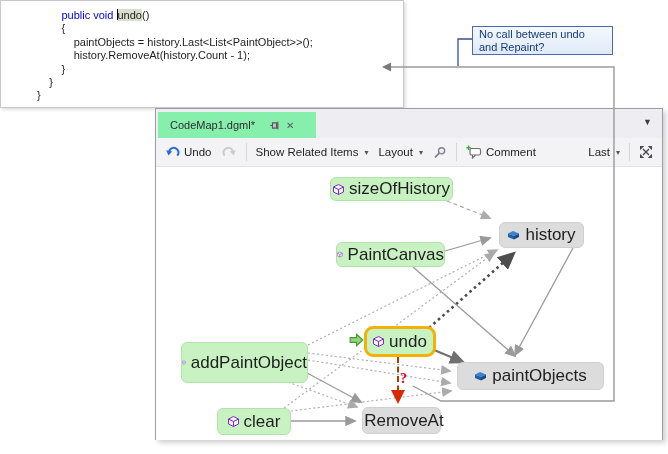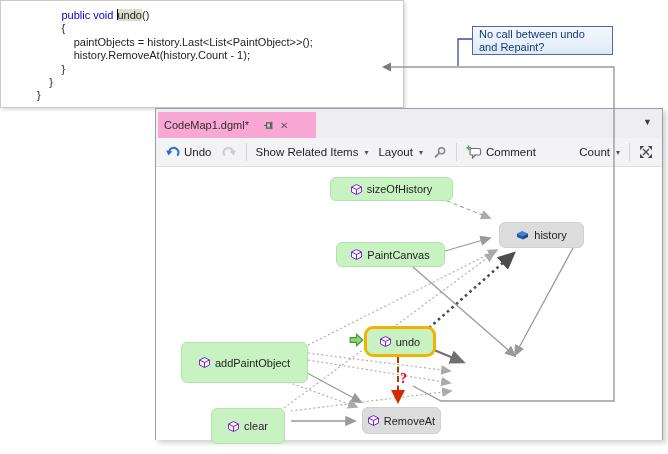--- a/index.html
+++ b/index.html
@@ -16,40 +16,40 @@
 
   
   .callout{position:absolute;left:472px;top:26px;width:141px;height:29px;box-sizing:border-box;
     background:linear-gradient(#f3f8fd,#dfeaf7);border:1px solid #4f68ad;
     color:#123a7a;font-size:11px;line-height:13px;padding:1px 0 11px 6px;z-index:60;}
 
   
   .map-window{position:absolute;left:155px;top:108px;width:508px;height:332px;box-sizing:border-box;
     border:1px solid #9b9fa5;background:#eeeef2;box-shadow:3px 3px 5px rgba(0,0,0,.18);}
   .tabstrip{position:relative;height:29px;background:#eeeef2;}
-  .tab{position:absolute;left:2px;top:3px;width:158px;height:26px;background:#f9a8d4;
-    display:flex;align-items:center;font-size:11px;color:#2d2d30;padding:0 6px;box-sizing:border-box;}
+  .tab{position:absolute;left:2px;top:3px;width:158px;height:26px;background:#86efac;
+    display:flex;align-items:center;font-size:11px;color:#2d2d30;padding:0 12px;box-sizing:border-box;}
   .tab-title{margin-right:14px;}
   .tab .glyph{color:#595a63;font-size:10px;margin-left:6px;}
   .well-arrow{position:absolute;right:10px;top:8px;font-size:9px;color:#3e3e42;}
   .toolbar{position:relative;height:28px;background:#f3f3f6;display:flex;align-items:center;
     font-size:11.5px;color:#1e1e1e;padding:0 4px;border-bottom:1px solid #e0e0e5;}
   .tb-btn{display:flex;align-items:center;gap:4px;padding:3px 5px;border-radius:2px;}
   .tb-label{white-space:nowrap;}
   .caret{font-size:8px;color:#55555c;margin-left:2px;}
   .tb-sep{width:1px;height:18px;background:#d4d4da;margin:0 4px;}
   .disabled{opacity:.45;}
   .spacer{flex:1;}
 
   
   .canvas{position:relative;height:273px;background:#ffffff;}
 
   
   .node{position:absolute;display:flex;align-items:center;justify-content:center;gap:5px;
-    border-radius:6px;font-size:11px;color:#1e1e1e;z-index:10;box-sizing:border-box;}
+    border-radius:6px;font-size:17px;color:#1e1e1e;z-index:10;box-sizing:border-box;}
   .node-green{background:#c9f2c3;border:1px solid #b2e2a9;}
   .node-gray{background:#dcdcdc;border:1px solid #d0d0d0;}
   .node-selected{border:3px solid #f0b400;border-radius:9px;background:#c9f2c3;}
   .edge-svg,.leader-svg{position:absolute;left:0;top:0;pointer-events:none;}
   .edge-svg{z-index:5;}
   .leader-svg{z-index:55;}
   .q-label{position:absolute;left:400px;top:371px;z-index:12;color:#e8001c;font-weight:bold;
     font-size:14px;font-family:"Liberation Serif",serif;}
   .loc-arrow{position:absolute;left:349px;top:333px;z-index:11;}
 </style>
@@ -121,21 +121,21 @@
       <div class="tb-btn">
         <svg width="16" height="14" viewBox="0 0 16 14">
           <rect x="4" y="3.5" width="10.5" height="6.5" rx="1.5" fill="#ffffff" stroke="#6d6d75" stroke-width="1.2"></rect>
           <path d="M6.5 10 L6.5 13 L9.5 10" fill="#ffffff" stroke="#6d6d75" stroke-width="1.2"></path>
           <path d="M2.6 0.6 V5 M0.4 2.8 H4.8" stroke="#3fae49" stroke-width="1.5"></path>
         </svg>
         <span class="tb-label">Comment</span>
       </div>
       <div class="spacer"></div>
       <div class="tb-btn">
-        <span class="tb-label">Count</span>
+        <span class="tb-label">Last</span>
         <span class="caret">▾</span>
       </div>
       <div class="tb-sep"></div>
       <div class="tb-btn">
         <svg width="14" height="14" viewBox="0 0 14 14">
           <polygon points="1,1 5.2,1 1,5.2" fill="#474750"></polygon>
           <polygon points="13,1 8.8,1 13,5.2" fill="#474750"></polygon>
           <polygon points="1,13 1,8.8 5.2,13" fill="#474750"></polygon>
           <polygon points="13,13 13,8.8 8.8,13" fill="#474750"></polygon>
           <path d="M4 4 L10 10 M10 4 L4 10" stroke="#474750" stroke-width="1.4"></path>
@@ -218,22 +218,30 @@
   </svg>
 
   <div class="node node-green" style="left:181px;top:342px;width:127px;height:41px">
     <svg width="11" height="11" viewBox="0 0 11 11">
       <polygon points="5.5,0.5 10.5,3 10.5,8 5.5,10.5 0.5,8 0.5,3" fill="#f7f1ff" stroke="#7b2fc0"></polygon>
       <path d="M0.5 3 L5.5 5.5 L10.5 3 M5.5 5.5 V10.5" fill="none" stroke="#7b2fc0"></path>
     </svg>
     <span>addPaintObject</span>
   </div>
 
-
-  <div class="node node-green" style="left:211px;top:408px;width:74px;height:36px">
+  <div class="node node-gray" style="left:457px;top:362px;width:147px;height:28px">
+    <svg width="13" height="10" viewBox="0 0 13 10">
+      <polygon points="1,3.5 6,1 12,3.5 7,6" fill="#3c82cf"></polygon>
+      <polygon points="1,3.5 7,6 7,9.5 1,7" fill="#1d5fa8"></polygon>
+      <polygon points="12,3.5 7,6 7,9.5 12,7" fill="#174b86"></polygon>
+    </svg>
+    <span>paintObjects</span>
+  </div>
+
+  <div class="node node-green" style="left:217px;top:408px;width:74px;height:27px">
     <svg width="11" height="11" viewBox="0 0 11 11">
       <polygon points="5.5,0.5 10.5,3 10.5,8 5.5,10.5 0.5,8 0.5,3" fill="#f7f1ff" stroke="#7b2fc0"></polygon>
       <path d="M0.5 3 L5.5 5.5 L10.5 3 M5.5 5.5 V10.5" fill="none" stroke="#7b2fc0"></path>
     </svg>
     <span>clear</span>
   </div>
 
   <div class="node node-gray" style="left:362px;top:407px;width:79px;height:27px">
     <svg width="11" height="11" viewBox="0 0 11 11">
       <polygon points="5.5,0.5 10.5,3 10.5,8 5.5,10.5 0.5,8 0.5,3" fill="#f7f1ff" stroke="#7b2fc0"></polygon>

